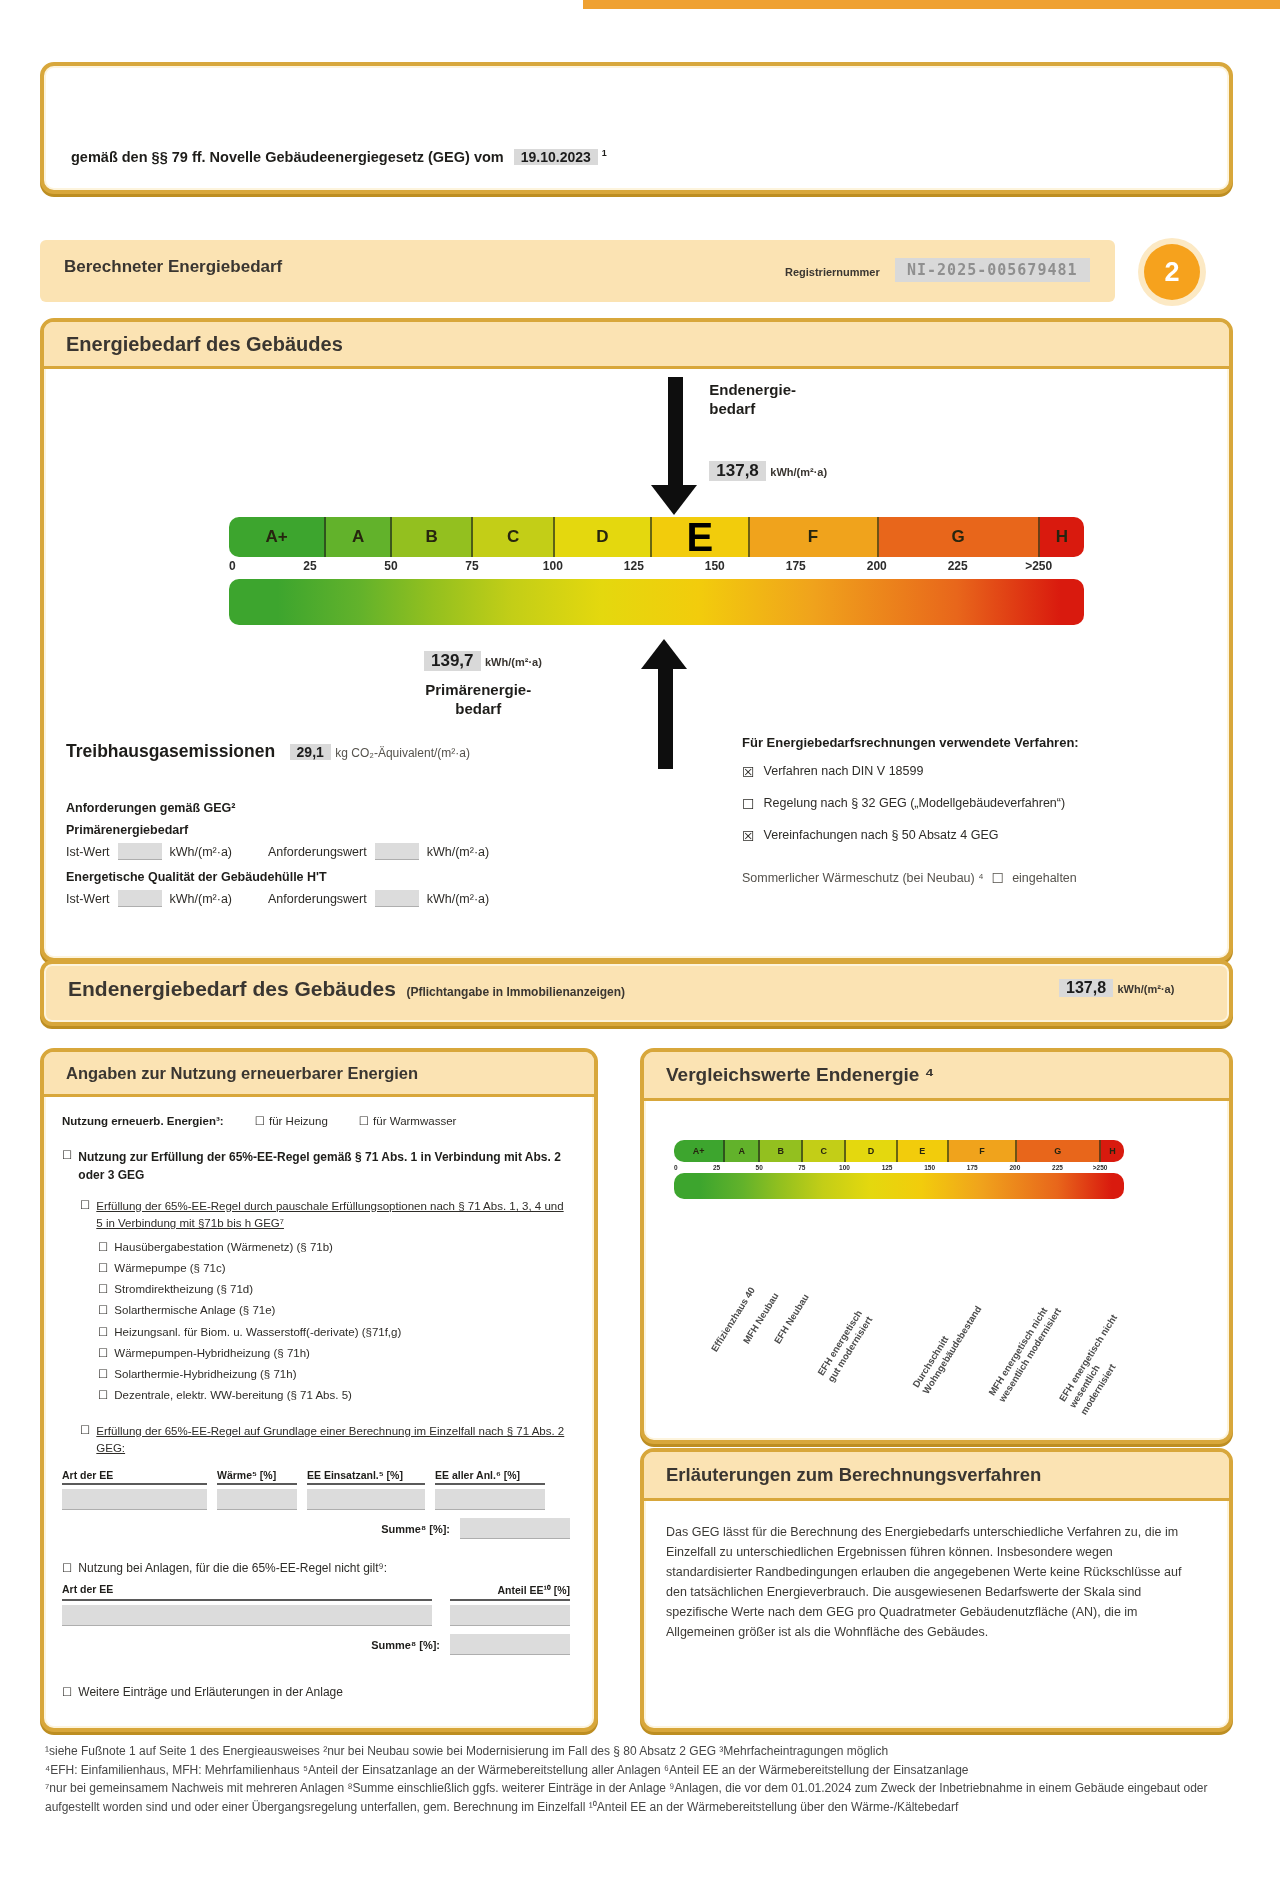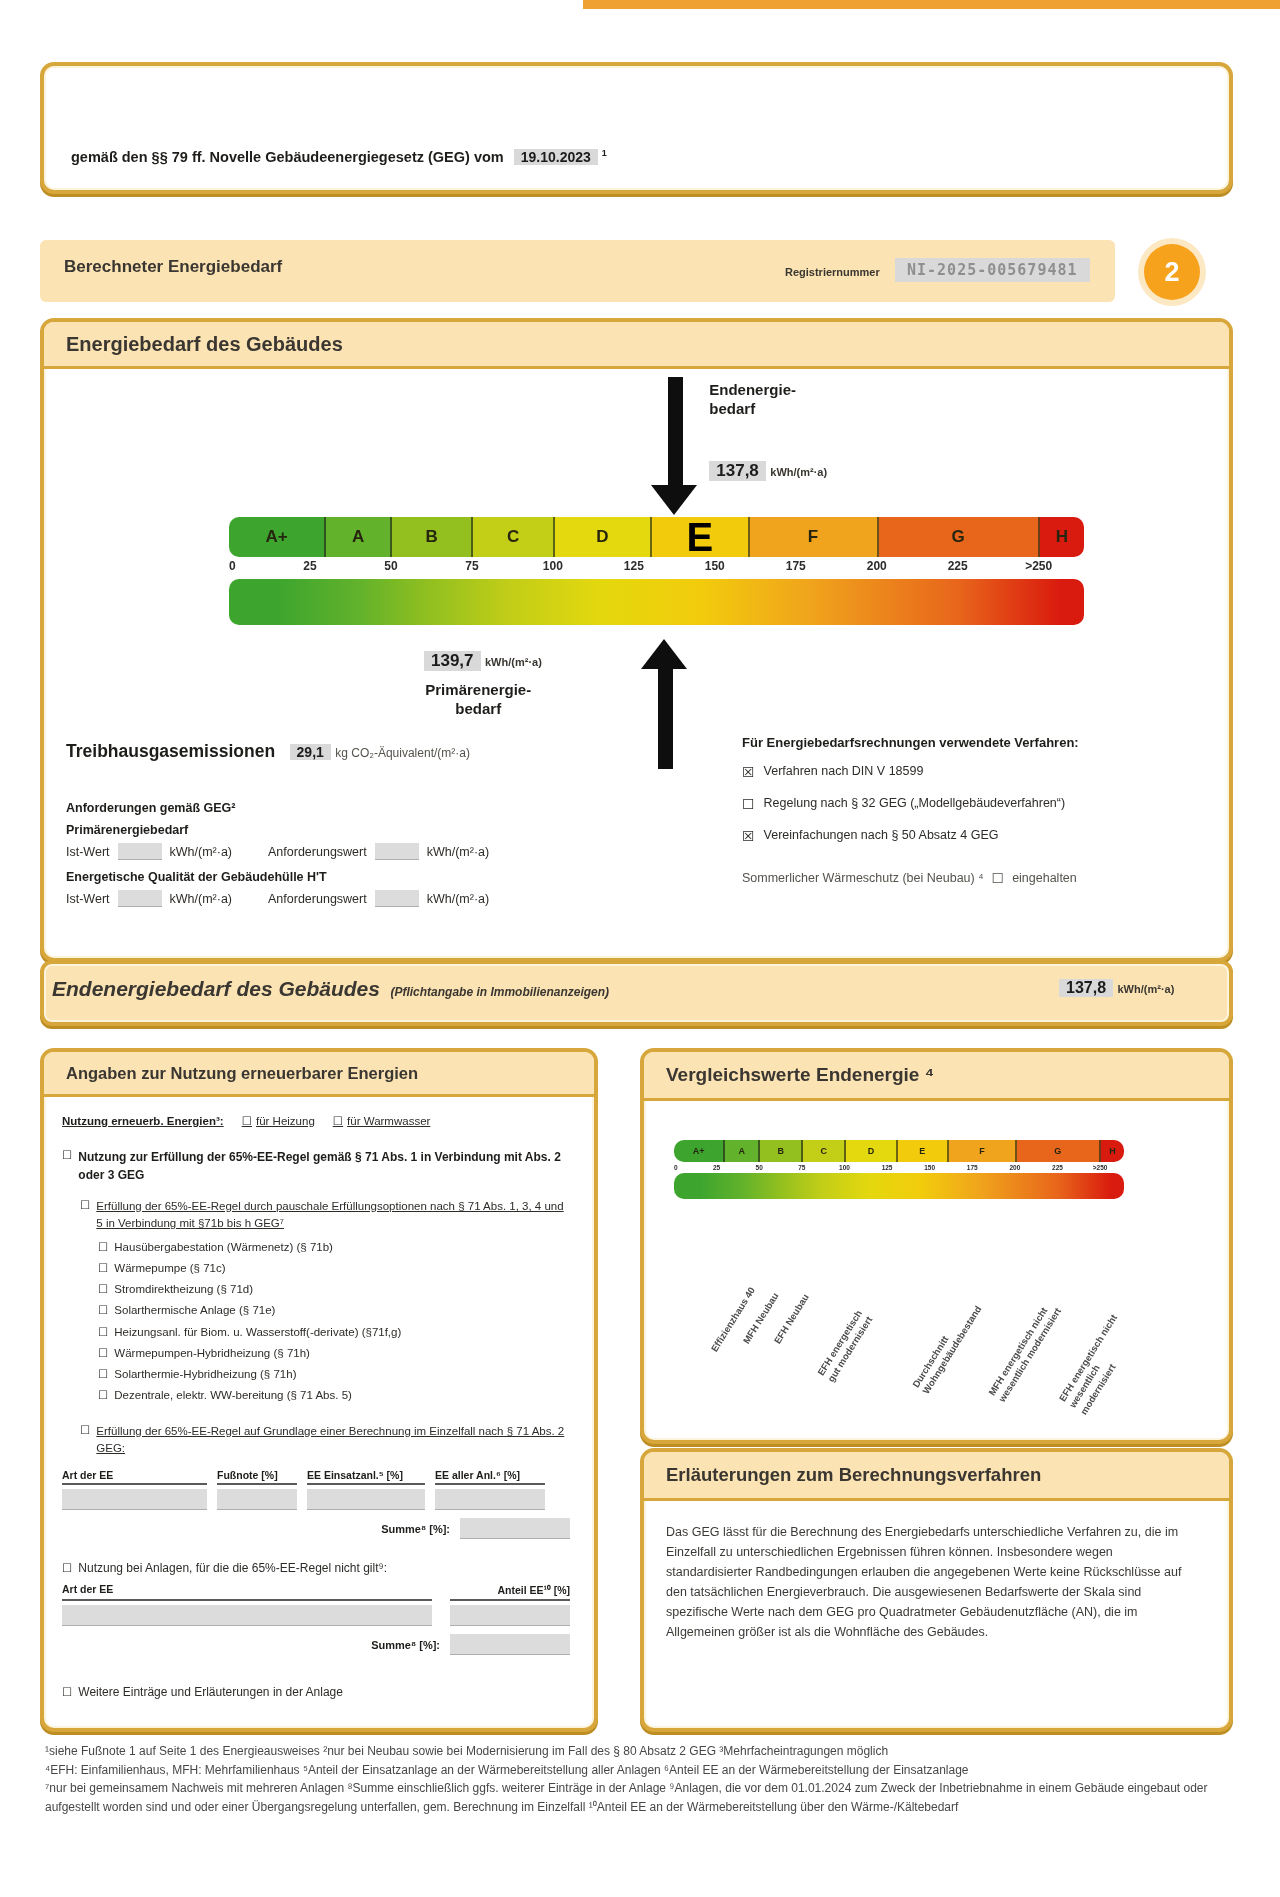--- a/index.html
+++ b/index.html
@@ -191,37 +191,37 @@
       <div style="margin-top:26px;display:flex;align-items:center;gap:8px;color:#55524c;">
         <span>Sommerlicher Wärmeschutz (bei Neubau) ⁴</span>
         <span class="cbx" style="font-size:14px;">☐</span>
         <span>eingehalten</span>
       </div>
     </div>
   </div>
 </div>
 
 <div class="goldbox" style="left:40px;top:960px;width:1185px;height:58px;background:#fbe3b3;border-radius:12px;">
-  <div class="abs" style="left:8px;top:13px;white-space:nowrap;font-style:italic;">
+  <div class="abs" style="left:24px;top:13px;white-space:nowrap;">
     <span style="font-size:21px;font-weight:800;color:#3a3631;">Endenergiebedarf des Gebäudes</span>
     <span style="font-size:12px;font-weight:800;color:#3a3631;margin-left:6px;">(Pflichtangabe in Immobilienanzeigen)</span>
   </div>
   <div class="abs" style="left:1015px;top:15px;white-space:nowrap;">
     <span class="chip" style="font-size:16px;">137,8</span>
     <span class="unit">kWh/(m²·a)</span>
   </div>
 </div>
 
 <div class="goldbox" style="left:40px;top:1048px;width:550px;height:676px;">
   <div class="strip" style="font-size:16.5px;height:42px;">
     <span>Angaben zur Nutzung erneuerbarer Energien</span>
   </div>
   <div class="abs" style="left:18px;top:62px;width:508px;font-size:11.5px;color:#2e2c28;">
 
-    <div style="display:flex;gap:18px;align-items:center;text-decoration:underline;">
+    <div style="display:flex;gap:31px;align-items:center;">
       <span class="lbl-b">Nutzung erneuerb. Energien³:</span>
       <span style="display:flex;gap:4px;align-items:center;">
         <span class="cbx">☐</span>
         <span>für Heizung</span>
       </span>
       <span style="display:flex;gap:4px;align-items:center;">
         <span class="cbx">☐</span>
         <span>für Warmwasser</span>
       </span>
     </div>
@@ -270,21 +270,21 @@
         </div>
       </div>
 
     <div class="cbline" style="margin-top:16px;margin-left:18px;">
       <span class="cbx">☐</span>
       <span class="underl" style="line-height:1.5;">Erfüllung der 65%-EE-Regel auf Grundlage einer Berechnung im Einzelfall nach § 71 Abs. 2 GEG:</span>
     </div>
 
     <div style="margin-top:12px;display:flex;gap:10px;">
       <span class="thead" style="width:145px;">Art der EE</span>
-      <span class="thead" style="width:80px;">Fußnote [%]</span>
+      <span class="thead" style="width:80px;">Wärme⁵ [%]</span>
       <span class="thead" style="width:118px;">EE Einsatzanl.⁵ [%]</span>
       <span class="thead" style="width:110px;">EE aller Anl.⁶ [%]</span>
     </div>
     <div style="margin-top:4px;display:flex;gap:10px;">
       <span class="graycell" style="width:145px;"></span>
       <span class="graycell" style="width:80px;"></span>
       <span class="graycell" style="width:118px;"></span>
       <span class="graycell" style="width:110px;"></span>
     </div>
     <div style="margin-top:8px;display:flex;justify-content:flex-end;align-items:center;gap:10px;">

